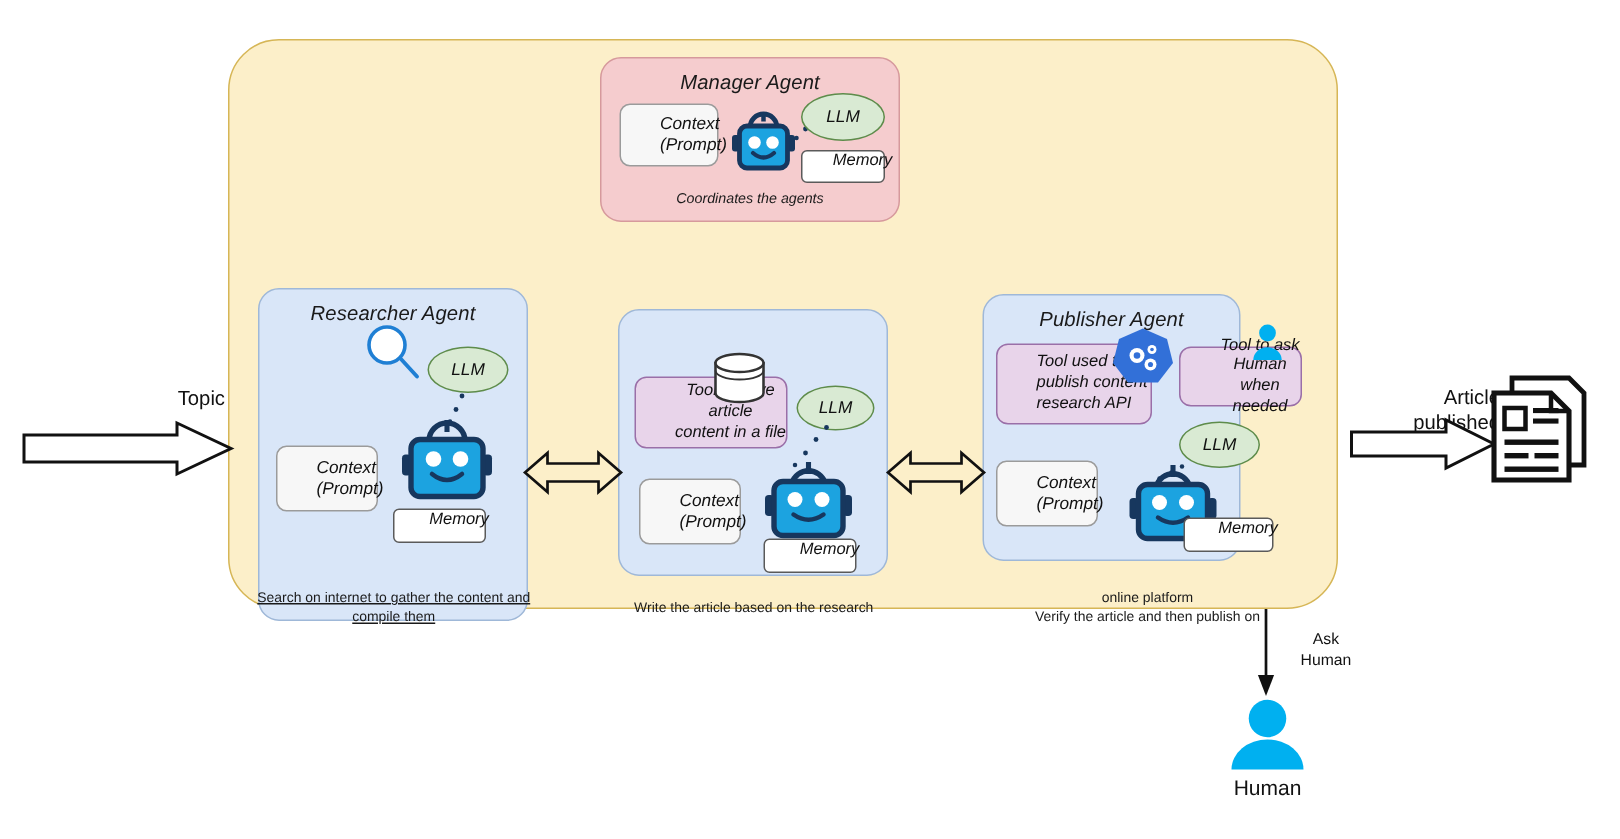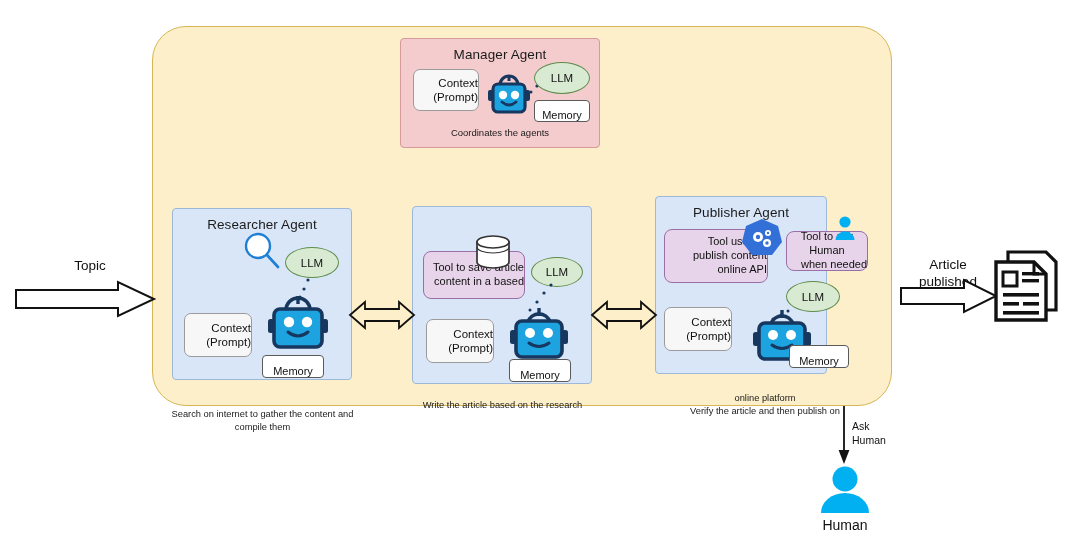--- a/index.html
+++ b/index.html
@@ -17,23 +17,24 @@
     left: 152px; top: 26px;
     width: 740px; height: 380px;
     background: #fcefc9;
     border: 1.5px solid #d6b656;
     border-radius: 34px;
   }
 
   
   .agent {
     position: absolute;
-    border-radius: 4px;
+    border-radius: 14px;
     border: 1.4px solid #9fb8d8;
     background: #d9e6f8;
+    font-style: italic;
   }
   .agent.manager {
     background: #f5ccce;
     border-color: #d6999c;
   }
   .agent-title {
     position: absolute;
     left: 0; right: 0; top: 8px;
     text-align: center;
     font-size: 13.5px;
@@ -48,22 +49,22 @@
     color: #1a1a1a;
     line-height: 1.28;
   }
 
   
   .chip {
     position: absolute;
     background: #ffffff;
     border: 1.2px solid #5a5a5a;
     border-radius: 4px;
-    display: flex; align-items: flex-end; justify-content: center;
-    font-size: 11px; color: #111;
+    display: flex; align-items: flex-start; justify-content: center;
+    font-size: 11px; color: #111; padding-left: 26px;
   }
   .chip.context {
     background: #f7f7f7;
     border: 1.2px solid #9b9b9b;
     border-radius: 7px;
     flex-direction: column;
     line-height: 1.25;
     font-size: 11.5px;
   }
   .chip.tool {
@@ -95,28 +96,28 @@
     position: absolute;
     text-align: center;
     font-size: 9.3px;
     color: #1a1a1a;
     line-height: 1.35;
   }
 
   
   .edge-label {
     position: absolute;
-    text-align: center;
+    text-align: right;
     font-size: 13.5px;
     color: #111;
     line-height: 1.25;
   }
   .small-label {
     position: absolute;
-    text-align: left;
+    text-align: center;
     font-size: 10.5px;
     color: #111;
     line-height: 1.3;
   }
   .human-label {
     position: absolute;
     text-align: center;
     font-size: 14px;
     color: #111;
   }
@@ -176,21 +177,21 @@
     <svg class="inline" style="left:126px; top:36px; width:24px; height:22px;" viewBox="0 0 24 22">
       <circle cx="4" cy="17" r="1.5" fill="#17375e"></circle>
       <circle cx="10" cy="11" r="1.6" fill="#17375e"></circle>
       <circle cx="16" cy="6" r="1.7" fill="#17375e"></circle>
     </svg>
     <div class="llm" style="left:133px; top:23px; width:56px; height:32px;">LLM</div>
     <div class="chip" style="left:133px; top:61px; width:56px; height:22px;">Memory</div>
     <div class="agent-sub" style="bottom:8px;">Coordinates the agents</div>
   </div>
 
-  <div class="agent" style="left:172px; top:208px; width:180px; height:172px;">
+  <div class="agent" style="left:172px; top:192px; width:180px; height:222px;">
     <div class="agent-title">Researcher Agent</div>
 
     <svg class="inline" style="left:69px; top:22px; width:42px; height:42px;" viewBox="0 0 42 42">
       <circle cx="16" cy="15" r="12" fill="#ffffff" stroke="#1f7fd4" stroke-width="2.4"></circle>
       <path d="M 25 24 L 36 36" stroke="#1f7fd4" stroke-width="2.6" stroke-linecap="round"></path>
     </svg>
     <div class="llm" style="left:112px; top:38px; width:54px; height:31px;">LLM</div>
     <svg class="inline" style="left:122px; top:66px; width:22px; height:26px;" viewBox="0 0 22 26">
       <circle cx="5" cy="22" r="1.5" fill="#17375e"></circle>
       <circle cx="9" cy="14" r="1.6" fill="#17375e"></circle>
@@ -207,29 +208,29 @@
         <circle cx="42" cy="29" r="5.2" fill="#ffffff"></circle>
         <path d="M 23 39 Q 33 47 43 39" stroke="#17375e" stroke-width="3" fill="none" stroke-linecap="round"></path>
       </g>
     </svg>
     <div class="chip context" style="left:11px; top:104px; width:68px; height:44px;">
       <span>Context</span>
       <span>(Prompt)</span>
     </div>
     <div class="chip" style="left:89px; top:146px; width:62px; height:23px;">Memory</div>
   </div>
-  <div class="caption" style="left:160px; top:408px; width:205px;">
+  <div class="caption" style="left:160px; top:392px; width:205px;text-decoration:underline;">
     <div>Search on internet to gather the content and</div>
     <div>compile them</div>
   </div>
 
   <div class="agent" style="left:412px; top:206px; width:180px; height:178px;">
     <div class="chip tool" style="left:10px; top:44px; width:102px; height:48px;">
       <span>Tool to save article</span>
-      <span>content in a based</span>
+      <span>content in a file</span>
     </div>
 
     <svg class="inline" style="left:60px; top:27px; width:40px; height:38px;" viewBox="0 0 40 38">
       <path d="M 4 8 L 4 28 A 16 6 0 0 0 36 28 L 36 8 Z" fill="#ffffff" stroke="#333" stroke-width="1.7"></path>
       <ellipse cx="20" cy="8" rx="16" ry="6" fill="#ffffff" stroke="#333" stroke-width="1.7"></ellipse>
       <path d="M 4 13 A 16 6 0 0 0 36 13" fill="none" stroke="#333" stroke-width="1.2"></path>
     </svg>
     <div class="llm" style="left:118px; top:50px; width:52px; height:30px;">LLM</div>
     <svg class="inline" style="left:112px; top:74px; width:34px; height:34px;" viewBox="0 0 34 34">
       <circle cx="5" cy="29" r="1.5" fill="#17375e"></circle>
@@ -257,21 +258,21 @@
   </div>
   <div class="caption" style="left:395px; top:399px; width:215px;">
     <div>Write the article based on the research</div>
   </div>
 
   <div class="agent" style="left:655px; top:196px; width:172px; height:178px;">
     <div class="agent-title">Publisher Agent</div>
     <div class="chip tool" style="left:8px; top:32px; width:104px; height:54px;">
       <span>Tool used to</span>
       <span>publish content</span>
-      <span>online API</span>
+      <span>research API</span>
     </div>
 
     <svg class="inline" style="left:83px; top:20px; width:46px; height:46px;" viewBox="0 0 46 46">
       <path d="M 23 2 L 39 9 L 43 25 L 33 38 L 13 38 L 3 25 L 7 9 Z" fill="#3270d8"></path>
       <g fill="#ffffff">
         <circle cx="19" cy="20" r="5"></circle>
         <circle cx="19" cy="20" r="2.2" fill="#3270d8"></circle>
         <circle cx="28" cy="26" r="4"></circle>
         <circle cx="28" cy="26" r="1.7" fill="#3270d8"></circle>
         <circle cx="29" cy="16" r="3"></circle>

